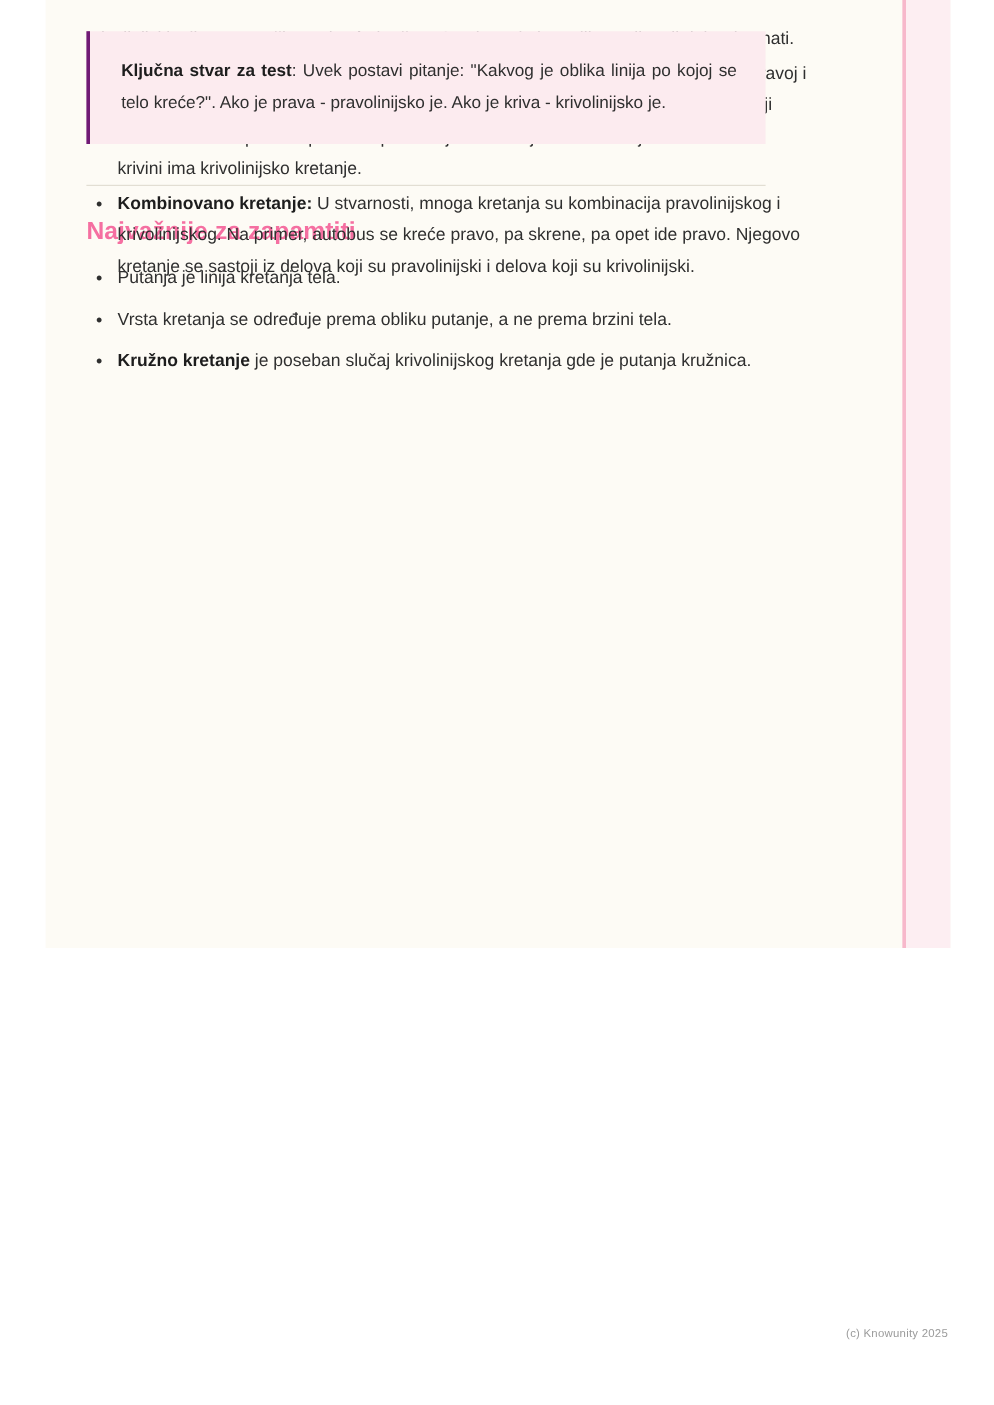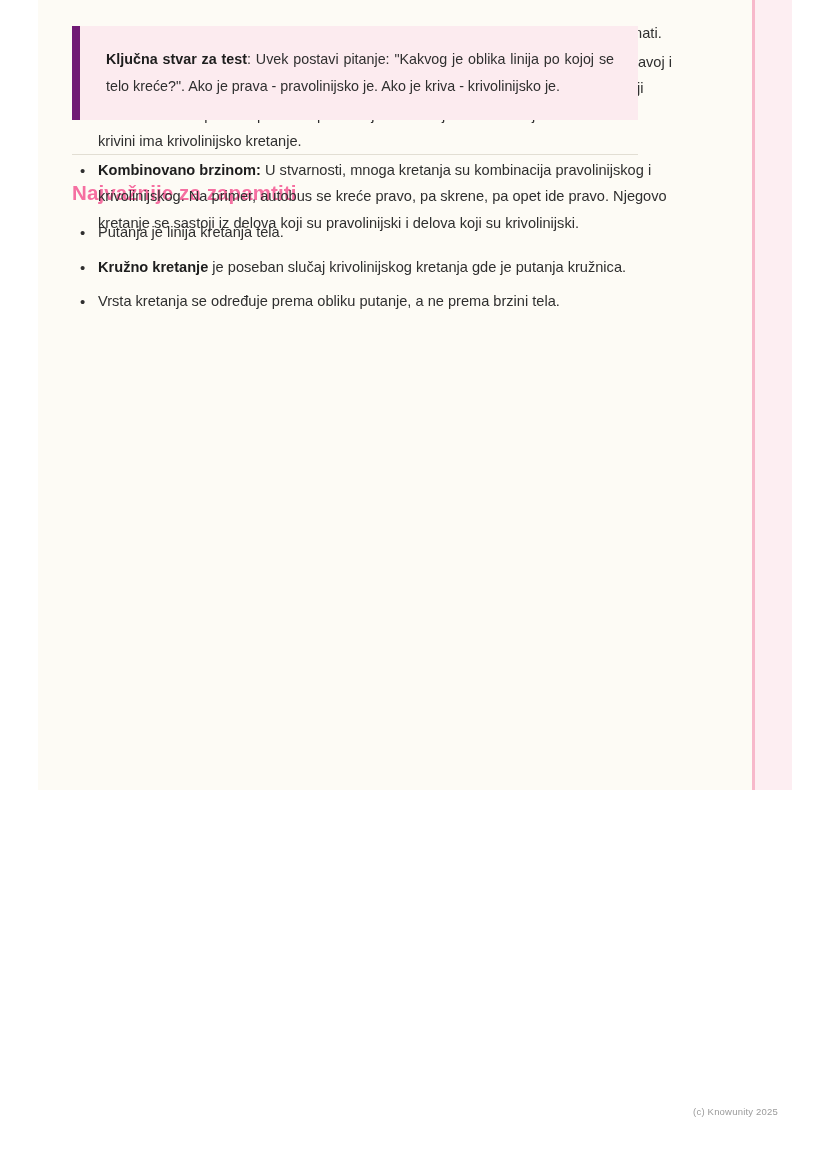--- a/index.html
+++ b/index.html
@@ -89,21 +89,21 @@
 
   b, strong { font-weight: bold; color: #1d1d1d; }
   i, em { font-style: italic; }
 
   
   .callout {
     position: relative;
     margin: 26px 0 0 34px;
     width: 566px;
     background: #fcebef;
-    border-left: 8px solid #701a75;
+    border-left: 3px solid #701a75;
     box-sizing: border-box;
     padding: 20px 24px 20px 26px;
   }
   .callout p {
     margin: 0;
     font-size: 14.3px;
     line-height: 1.9;
     text-align: justify;
     color: #2f2f2f;
   }
@@ -141,21 +141,21 @@
     content: "•";
     position: absolute;
     left: 8px;
     top: 0;
     color: #2f2f2f;
     font-size: 15px;
   }
 
   .footer {
     position: absolute;
-    right: 50px;
+    right: 38px;
     bottom: 54px;
     font-size: 9.5px;
     color: #9b9b9b;
     letter-spacing: 0.2px;
   }
 </style>
 </head>
 <body>
 
 <div class="page">
@@ -171,45 +171,45 @@
       <p class="para">
         <span>krivolinijski, ali za osu točka se kreće kružno. Ovo je malo komplikovanije,</span>
         <span>ali dobro je znati.</span>
       </p>
 
       <ul class="bullets">
         <li>
           <strong>Brzina i vrsta kretanja:</strong><span> Telo može da se kreće istom brzinom (npr. 50 km/h) i po pravoj i po krivoj putanji. Vrsta kretanja zavisi </span><em>samo od oblika putanje</em><span>, ne od brzine. Auto koji vozi 50 km/h na pravom putu ima pravolinijsko kretanje. Isti auto koji vozi 50 km/h u krivini ima krivolinijsko kretanje.</span>
         </li>
         <li>
-          <strong>Kombinovano brzinom:</strong><span> U stvarnosti, mnoga kretanja su kombinacija pravolinijskog i krivolinijskog. Na primer, autobus se kreće pravo, pa skrene, pa opet ide pravo. Njegovo kretanje se sastoji iz delova koji su pravolinijski i delova koji su krivolinijski.</span>
+          <strong>Kombinovano kretanje:</strong><span> U stvarnosti, mnoga kretanja su kombinacija pravolinijskog i krivolinijskog. Na primer, autobus se kreće pravo, pa skrene, pa opet ide pravo. Njegovo kretanje se sastoji iz delova koji su pravolinijski i delova koji su krivolinijski.</span>
         </li>
       </ul>
 
     </div>
 
     <div class="callout">
       <p>
         <strong>Ključna stvar za test</strong><span>: Uvek postavi pitanje: "Kakvog je oblika linija po kojoj se telo kreće?". Ako je prava - pravolinijsko je. Ako je kriva - krivolinijsko je.</span>
       </p>
     </div>
 
     <div class="divider"></div>
 
     <h2 class="section-title">Najvažnije za zapamtiti</h2>
 
     <ul class="summary">
       <li>
         <span>Putanja je linija kretanja tela.</span>
       </li>
       <li>
+        <span>Vrsta kretanja se određuje prema obliku putanje, a ne prema brzini tela.</span>
+      </li>
+      <li>
         <strong>Kružno kretanje</strong><span> je poseban slučaj krivolinijskog kretanja gde je putanja kružnica.</span>
       </li>
-      <li>
-        <span>Vrsta kretanja se određuje prema obliku putanje, a ne prema brzini tela.</span>
-      </li>
     </ul>
 
   </div>
 
   <div class="footer">(c) Knowunity 2025</div>
 
 </div>
 
 </body></html>

